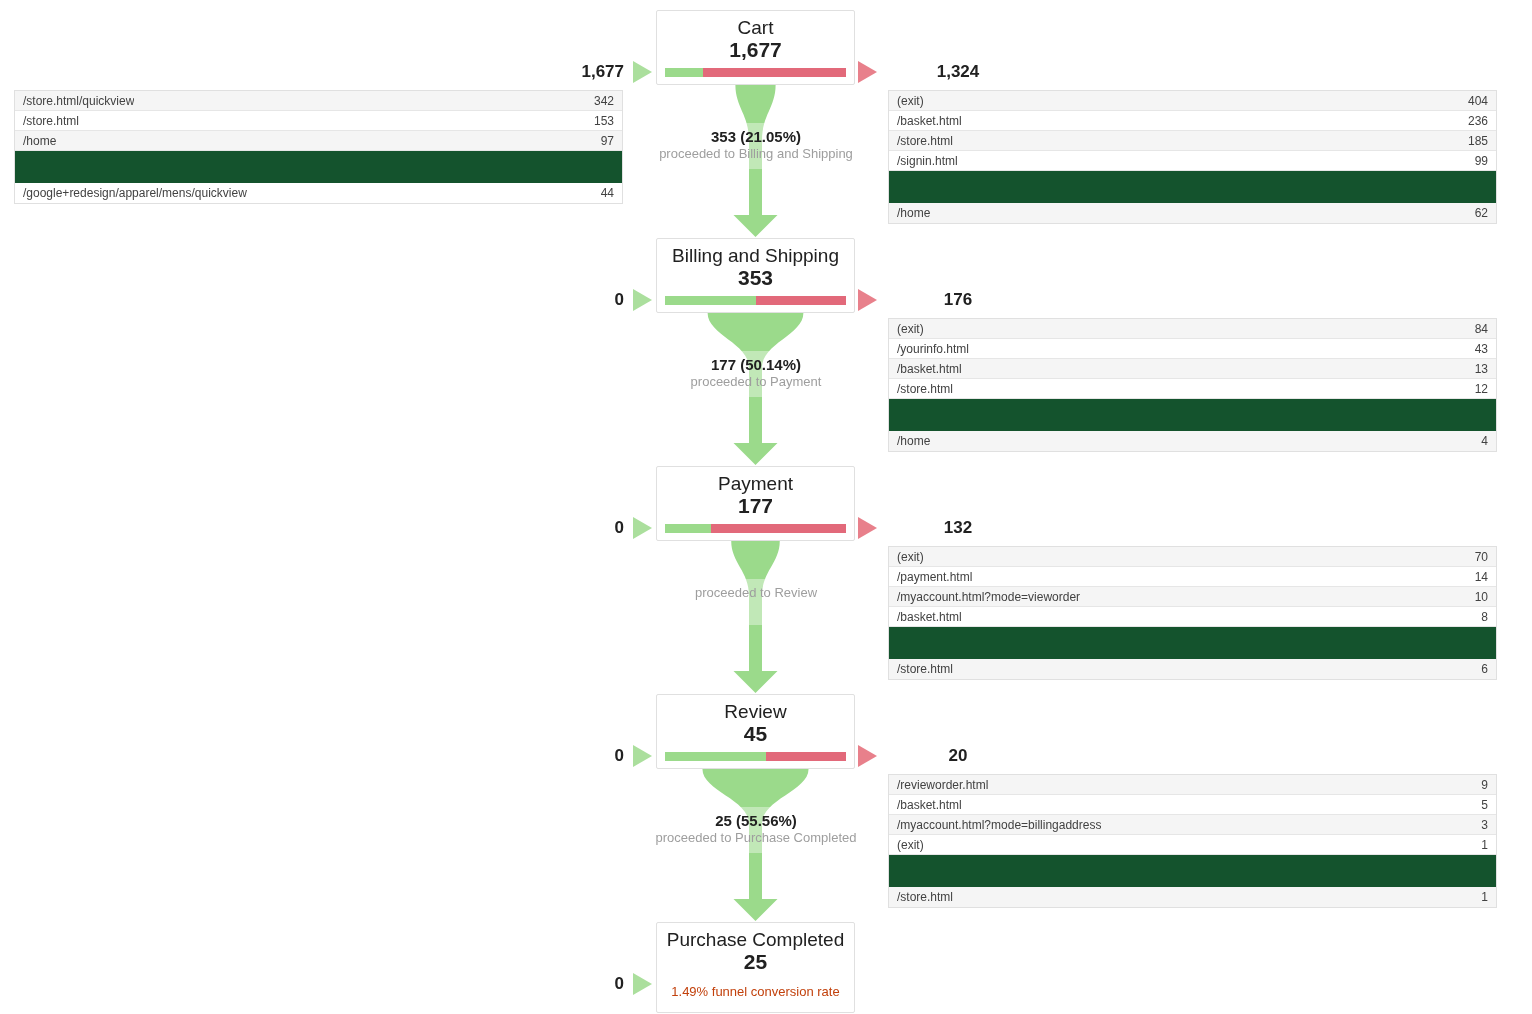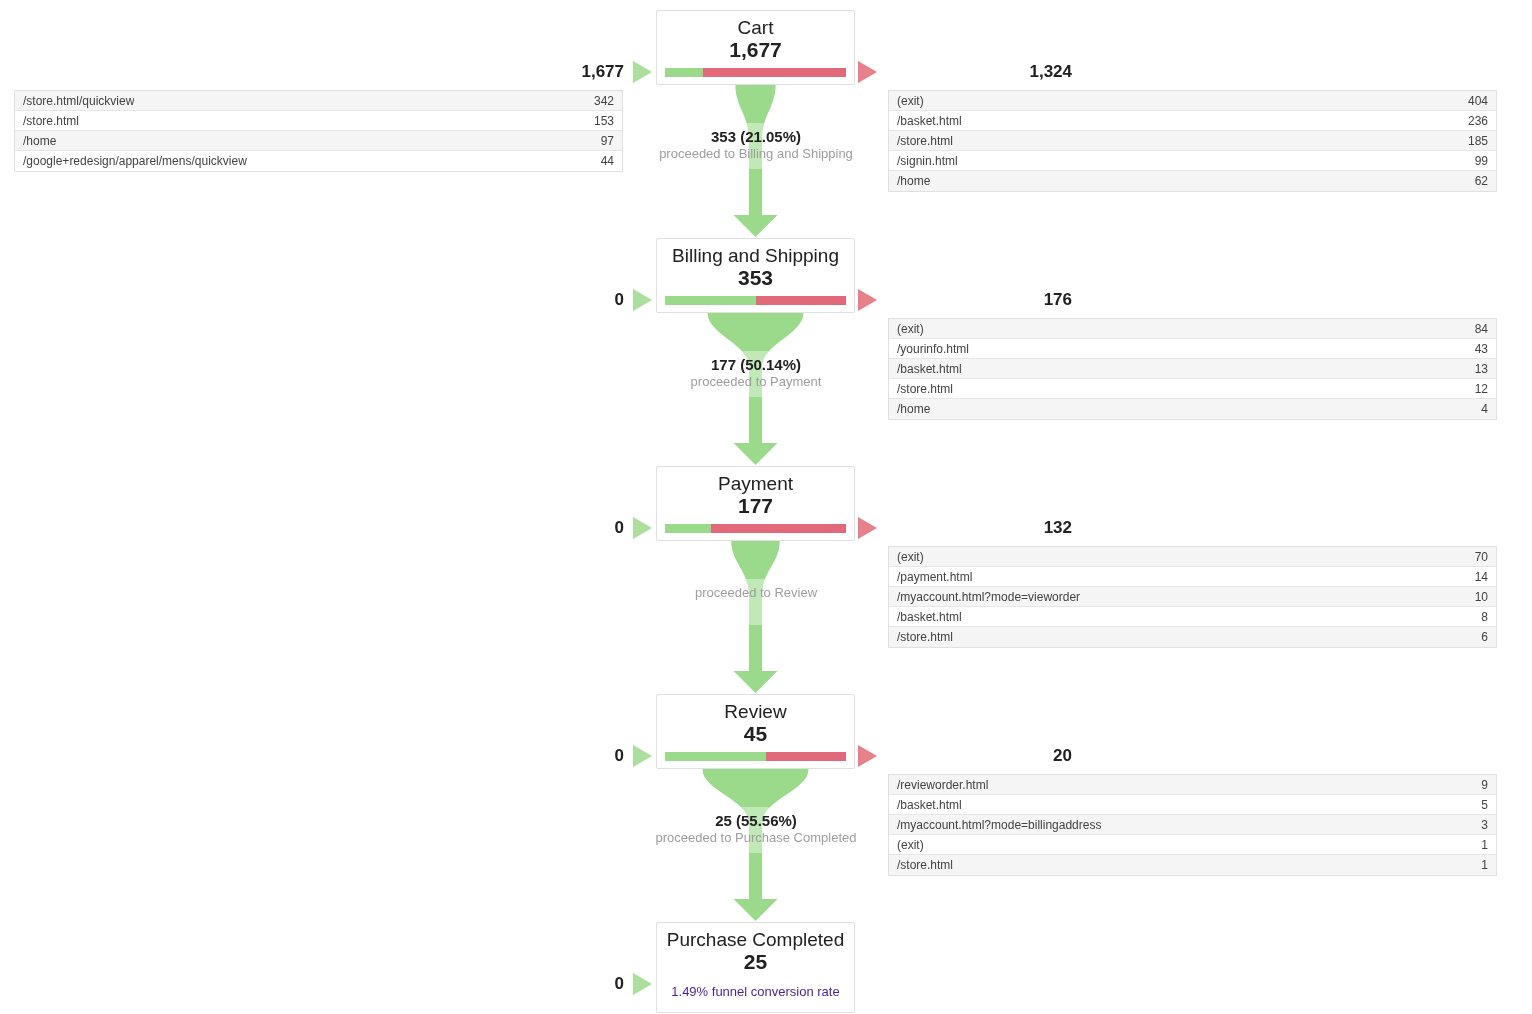--- a/index.html
+++ b/index.html
@@ -5,43 +5,43 @@
   html,body{margin:0;padding:0;background:#fff;}
   body{font-family:"Liberation Sans","DejaVu Sans",sans-serif;}
   #stage{position:relative;width:1532px;height:1014px;background:#fff;overflow:hidden;padding-left:40px;}
 
   
   .step-box{position:absolute;left:656px;width:199px;height:75px;background:#fff;
             border:1px solid #e0e0e0;border-radius:2px;box-sizing:border-box;z-index:3;}
   .s0{top:10px}.s1{top:238px}.s2{top:466px}.s3{top:694px}.s4{top:922px;height:91px}
   .step-name{margin-top:6px;text-align:center;font-size:19px;color:#212121;line-height:22px;}
   .step-count{text-align:center;font-size:21px;font-weight:bold;color:#212121;line-height:22px;}
-  .conv-note{position:absolute;bottom:13px;left:0;right:0;text-align:center;font-size:13px;color:#4c1d95;}
+  .conv-note{position:absolute;bottom:13px;left:0;right:0;text-align:center;font-size:13px;color:#c2410c;}
 
   
   .bar{position:absolute;left:8px;right:8px;bottom:7px;height:9px;background:#e2697a;}
   .bar-green{height:100%;background:#9bda8b;width:0;}
 
   
   .side-num{position:absolute;height:22px;line-height:22px;font-size:17px;font-weight:bold;color:#212121;z-index:3;}
   .left-num{left:500px;width:124px;text-align:right;}
-  .right-num{left:888px;width:140px;text-align:right;margin-left:44px;}
+  .right-num{left:888px;width:140px;text-align:center;}
   .tri{position:absolute;width:0;height:0;border-top:11px solid transparent;
        border-bottom:11px solid transparent;border-left:19px solid #abdf9d;z-index:3;}
   .tri-left{left:633px;}
   .tri-right{left:858px;border-left-color:#e8808b;}
   .r0{top:61px}.r1{top:289px}.r2{top:517px}.r3{top:745px}.r4{top:973px}
 
   
   .ptable{position:absolute;width:609px;background:#14532d;border:1px solid #e0e0e0;box-sizing:border-box;z-index:2;}
   .left-table{left:14px;top:90px;}
   .rt0{left:888px;top:90px}.rt1{left:888px;top:318px}.rt2{left:888px;top:546px}.rt3{left:888px;top:774px}
   .trow{height:20px;display:flex;justify-content:space-between;align-items:center;
         padding:0 8px;font-size:12px;color:#424242;border-bottom:1px solid #e6e6e6;box-sizing:border-box;background:#fff;}
-  .trow:last-child{border-bottom:none;}
+  .trow:last-child{border-bottom:none;margin-top:32px;}
   .trow:nth-child(odd){background:#f5f5f5;}
   .tpage{white-space:nowrap;overflow:hidden;text-overflow:ellipsis;}
   .tval{margin-left:12px;}
 
   
   svg.funnel{position:absolute;left:656px;width:199px;height:153px;z-index:1;}
   .f0{top:85px}.f1{top:313px}.f2{top:541px}.f3{top:769px}
   .ftext{position:absolute;left:556px;width:400px;text-align:center;z-index:2;}
   .ft0{top:128px}.ft1{top:356px}.ft2{top:584px}.ft3{top:812px}
   .ftext .v{font-size:15px;font-weight:bold;color:#212121;line-height:17px;}

